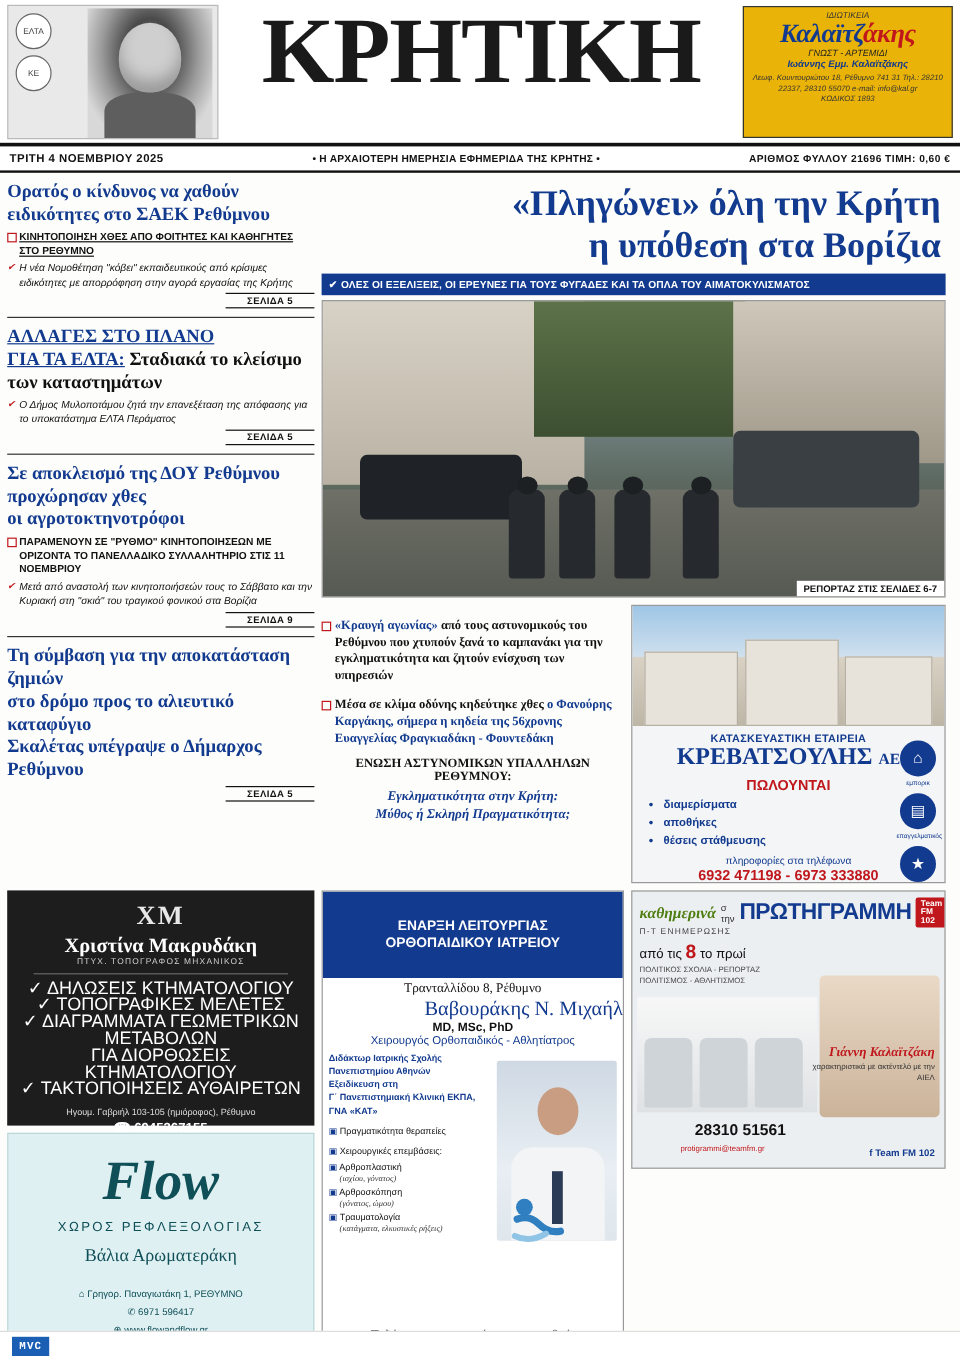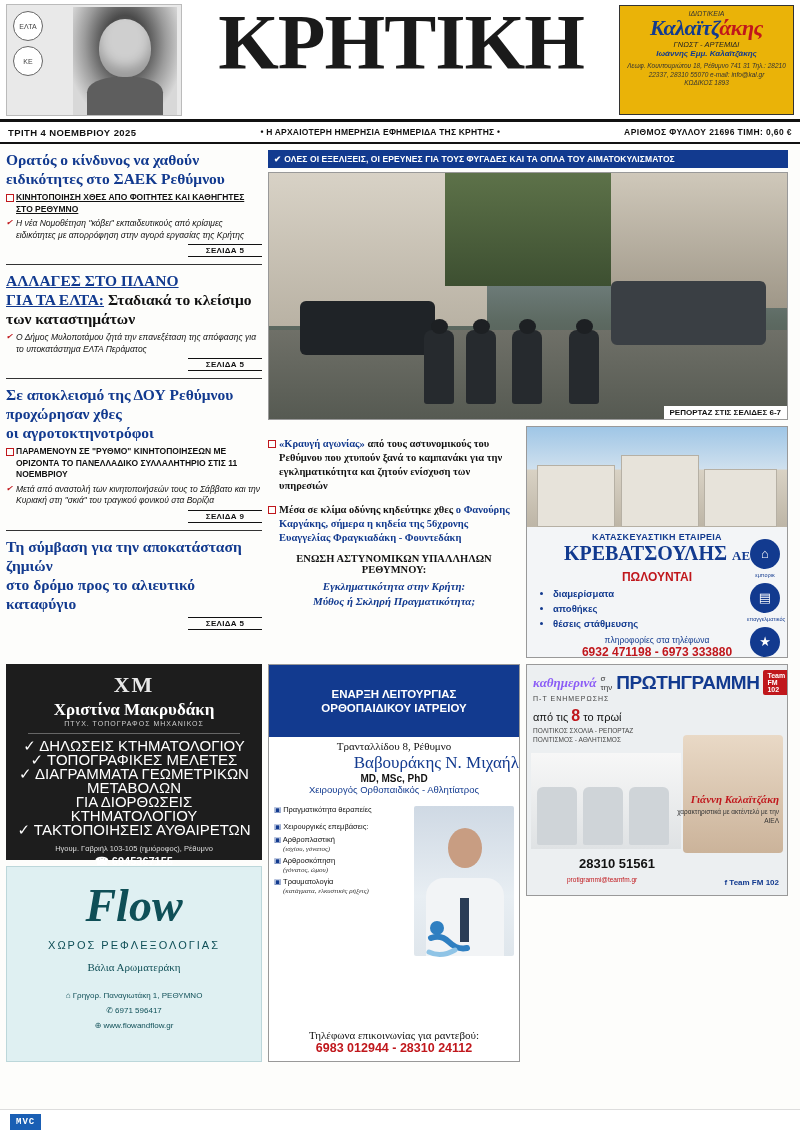--- a/index.html
+++ b/index.html
@@ -321,21 +321,21 @@
     text-align:center; padding-top:16px; position:relative;
   }
   .ad-flow .logo{
     font-family:"Liberation Serif",serif; font-style:italic; font-weight:bold;
     font-size:46px; color:#0f4f57; line-height:46px;
   }
   .ad-flow .t1{
     font-family:"Liberation Sans",sans-serif; font-size:11px; color:#0f4f57; letter-spacing:2px; margin-top:10px;
   }
   .ad-flow .t2{
-    font-family:"Liberation Serif",serif; font-size:11px; color:#0f4f57; margin-top:10px;
+    font-family:"Liberation Serif",serif; font-size:15px; color:#0f4f57; margin-top:10px;
   }
   .ad-flow .t3{
     font-family:"Liberation Sans",sans-serif; font-size:8px; color:#0f4f57; margin-top:16px; line-height:13px;
   }
 
   
   .ad-doc{
     border:1px solid #999; background:#fff; height:398px; position:relative; overflow:hidden;
   }
   .ad-doc .band{
@@ -396,21 +396,21 @@
 
   
   .ad-radio{
     border:1px solid #999; background:#eceff1; height:232px; margin-top:0; position:relative; overflow:hidden;
   }
   .ad-radio .topline{
     display:flex; align-items:center; gap:4px; padding:5px 6px 0;
   }
   .ad-radio .kath{
     font-family:"Liberation Serif",serif; font-style:italic; font-weight:bold;
-    font-size:13px; color:#8b5cf6;
+    font-size:13px; color:#4d7c0f;
   }
   .ad-radio .stin{ font-family:"Liberation Sans",sans-serif; font-size:8px; color:#333;}
   .ad-radio .proti{
     font-family:"Liberation Sans",sans-serif; font-weight:bold; font-size:19px; color:#123a8f; letter-spacing:-.5px;
   }
   .ad-radio .badge{
     background:#c0171c; color:#fff; font-family:"Liberation Sans",sans-serif;
     font-size:7px; font-weight:bold; padding:2px 4px; border-radius:2px;
   }
   .ad-radio .sub{
@@ -542,27 +542,32 @@
         <p class="bullet">ΠΑΡΑΜΕΝΟΥΝ ΣΕ "ΡΥΘΜΟ" ΚΙΝΗΤΟΠΟΙΗΣΕΩΝ ΜΕ ΟΡΙΖΟΝΤΑ ΤΟ ΠΑΝΕΛΛΑΔΙΚΟ ΣΥΛΛΑΛΗΤΗΡΙΟ ΣΤΙΣ 11 ΝΟΕΜΒΡΙΟΥ</p>
         <p class="bullet check ital">Μετά από αναστολή των κινητοποιήσεών τους το Σάββατο και την Κυριακή στη "σκιά" του τραγικού φονικού στα Βορίζια</p>
         <span class="sel-tag">ΣΕΛΙΔΑ 9</span>
       </div>
       <hr class="hr-rule">
 
       <div class="story">
         <h2>
           <span>Τη σύμβαση για την αποκατάσταση ζημιών</span><br>
           <span>στο δρόμο προς το αλιευτικό καταφύγιο</span><br>
+          <span>Σκαλέτας υπέγραψε ο Δήμαρχος Ρεθύμνου</span>
         </h2>
         <span class="sel-tag">ΣΕΛΙΔΑ 5</span>
       </div>
     </div>
 
     <div class="col-main">
 
+      <div class="lead-head">
+        <span>«Πληγώνει» όλη την Κρήτη</span><br>
+        <span>η υπόθεση στα Βορίζια</span>
+      </div>
 
       <div class="lead-strip">
         <span class="chk">✔</span><span>ΟΛΕΣ ΟΙ ΕΞΕΛΙΞΕΙΣ, ΟΙ ΕΡΕΥΝΕΣ ΓΙΑ ΤΟΥΣ ΦΥΓΑΔΕΣ ΚΑΙ ΤΑ ΟΠΛΑ ΤΟΥ ΑΙΜΑΤΟΚΥΛΙΣΜΑΤΟΣ</span>
       </div>
 
       <div class="lead-photo">
         <div class="lp-building"></div>
         <div class="lp-trees"></div>
         <div class="lp-building2"></div>
         <div class="lp-road"></div>
@@ -654,20 +659,23 @@
       <div class="ad-doc">
         <div class="band">
           <span>ΕΝΑΡΞΗ ΛΕΙΤΟΥΡΓΙΑΣ</span><br><span>ΟΡΘΟΠΑΙΔΙΚΟΥ ΙΑΤΡΕΙΟΥ</span>
         </div>
         <div class="addr">Τρανταλλίδου 8, Ρέθυμνο</div>
         <div class="nm">Βαβουράκης Ν. Μιχαήλ</div>
         <div class="deg">MD, MSc, PhD</div>
         <div class="spec">Χειρουργός Ορθοπαιδικός - Αθλητίατρος</div>
         <div class="cols">
           <div class="c-l">
+            <div class="txt" style="white-space:pre-line;">Διδάκτωρ Ιατρικής Σχολής Πανεπιστημίου Αθηνών
+Εξειδίκευση στη
+Γ΄ Πανεπιστημιακή Κλινική ΕΚΠΑ, ΓΝΑ «ΚΑΤ»</div>
             <div class="txt2 sq">Πραγματικότητα θεραπείες</div>
             <div class="txt2 sq">Χειρουργικές επεμβάσεις:</div>
             <div class="txt2 sq" style="margin-top:2px;">Αρθροπλαστική</div>
             <div class="sub">(ισχίου, γόνατος)</div>
             <div class="txt2 sq" style="margin-top:2px;">Αρθροσκόπηση</div>
             <div class="sub">(γόνατος, ώμου)</div>
             <div class="txt2 sq" style="margin-top:2px;">Τραυματολογία</div>
             <div class="sub">(κατάγματα, ελκυστικές ρήξεις)</div>
           </div>
           <div class="c-r">

